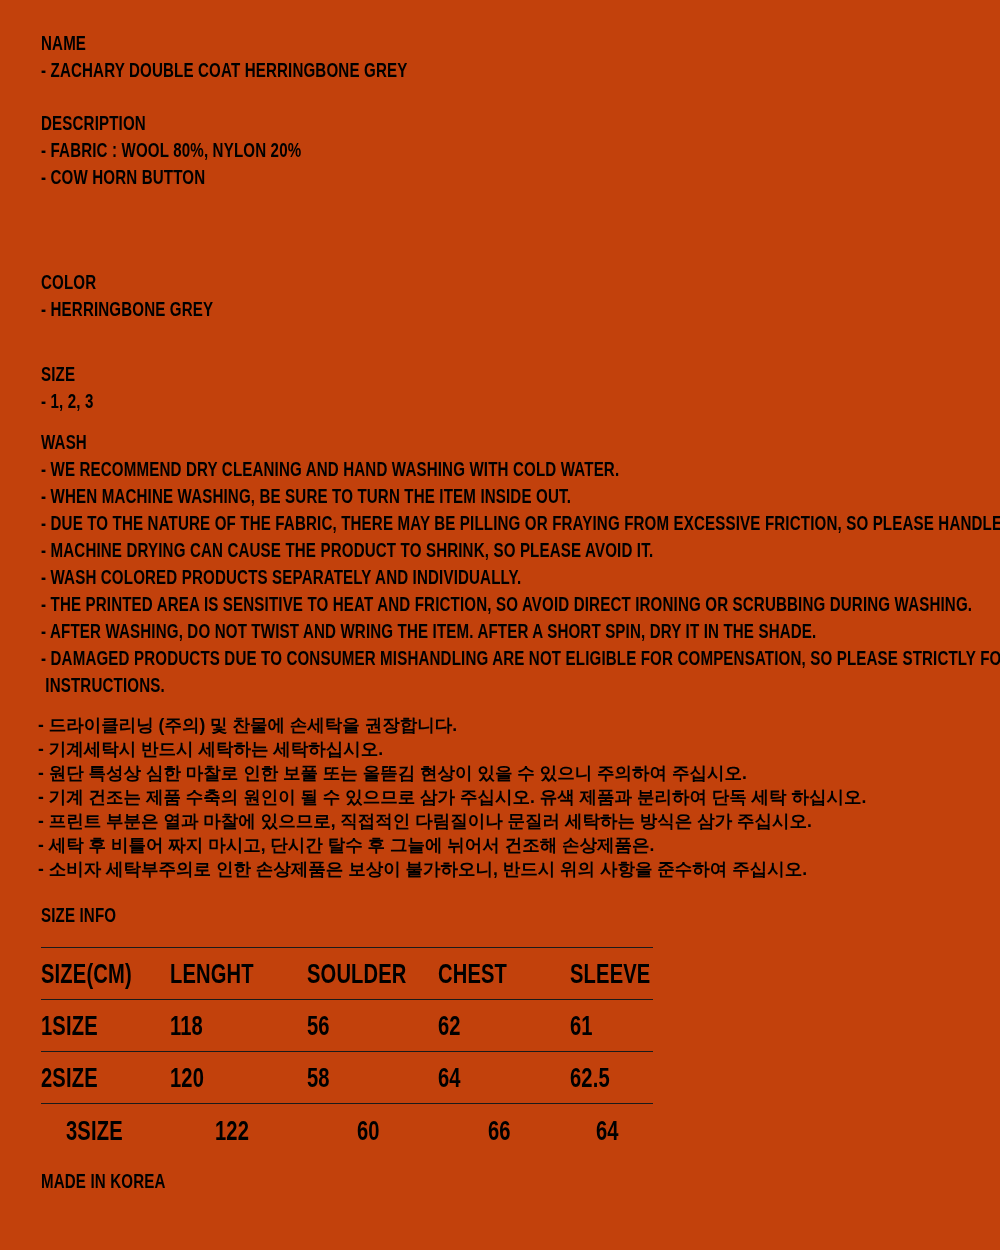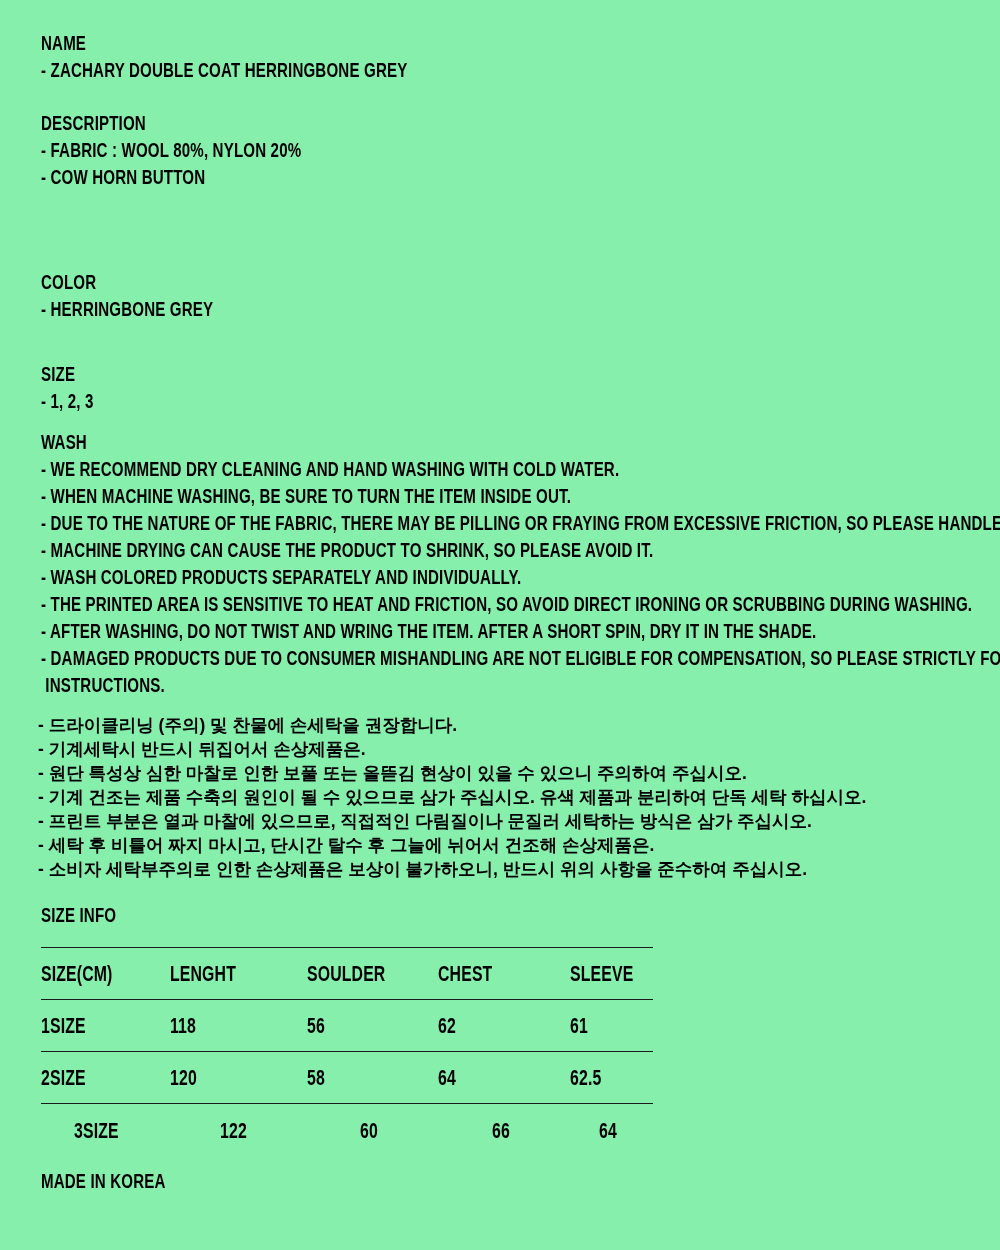--- a/index.html
+++ b/index.html
@@ -1,20 +1,20 @@
 <!DOCTYPE html>
 <html><head>
 <meta charset="utf-8">
 <style>
   html, body { margin:0; padding:0; background:#ffffff; }
   body { overflow-x:hidden; }
   .page {
     position:relative;
     width:1000px; height:1250px;
-    background:#86efac;
+    background:#c2410c;
     color:#000000;
     font-family:"Liberation Sans", sans-serif;
   }
   .sec { position:absolute; left:41px; }
   .line {
     font-weight:700;
     font-size:21px;
     line-height:27px;
     white-space:pre;
   }
@@ -42,21 +42,21 @@
   .trow {
     display:grid;
     grid-template-columns:129px 137px 131px 132px 83px;
     height:51px;
     border-bottom:1px solid #1a1a1a;
     align-items:center;
   }
   .trow.last { border-bottom:none; height:52px;text-align:center; }
   .tcell {
     font-weight:700;
-    font-size:22px;
+    font-size:28px;
     line-height:21px;
     white-space:pre;
   }
 </style>
 </head>
 <body>
 
 <div class="page">
 
   <div class="sec" style="top:29px">
@@ -88,21 +88,21 @@
     <div class="line"><span class="cond">- MACHINE DRYING CAN CAUSE THE PRODUCT TO SHRINK, SO PLEASE AVOID IT.</span></div>
     <div class="line"><span class="cond">- WASH COLORED PRODUCTS SEPARATELY AND INDIVIDUALLY.</span></div>
     <div class="line"><span class="cond">- THE PRINTED AREA IS SENSITIVE TO HEAT AND FRICTION, SO AVOID DIRECT IRONING OR SCRUBBING DURING WASHING.</span></div>
     <div class="line"><span class="cond">- AFTER WASHING, DO NOT TWIST AND WRING THE ITEM. AFTER A SHORT SPIN, DRY IT IN THE SHADE.</span></div>
     <div class="line"><span class="cond">- DAMAGED PRODUCTS DUE TO CONSUMER MISHANDLING ARE NOT ELIGIBLE FOR COMPENSATION, SO PLEASE STRICTLY FOLLOW THE ABOVE</span></div>
     <div class="line"><span class="cond"> INSTRUCTIONS.</span></div>
   </div>
 
   <div class="kr-block" style="top:713px">
     <div class="kr">- 드라이클리닝 (주의) 및 찬물에 손세탁을 권장합니다.</div>
-    <div class="kr">- 기계세탁시 반드시 뒤집어서 손상제품은.</div>
+    <div class="kr">- 기계세탁시 반드시 세탁하는 세탁하십시오.</div>
     <div class="kr">- 원단 특성상 심한 마찰로 인한 보풀 또는 올뜯김 현상이 있을 수 있으니 주의하여 주십시오.</div>
     <div class="kr">- 기계 건조는 제품 수축의 원인이 될 수 있으므로 삼가 주십시오. 유색 제품과 분리하여 단독 세탁 하십시오.</div>
     <div class="kr">- 프린트 부분은 열과 마찰에 있으므로, 직접적인 다림질이나 문질러 세탁하는 방식은 삼가 주십시오.</div>
     <div class="kr">- 세탁 후 비틀어 짜지 마시고, 단시간 탈수 후 그늘에 뉘어서 건조해 손상제품은.</div>
     <div class="kr">- 소비자 세탁부주의로 인한 손상제품은 보상이 불가하오니, 반드시 위의 사항을 준수하여 주십시오.</div>
   </div>
 
   <div class="sec" style="top:901px">
     <div class="line"><span class="cond">SIZE INFO</span></div>
   </div>

